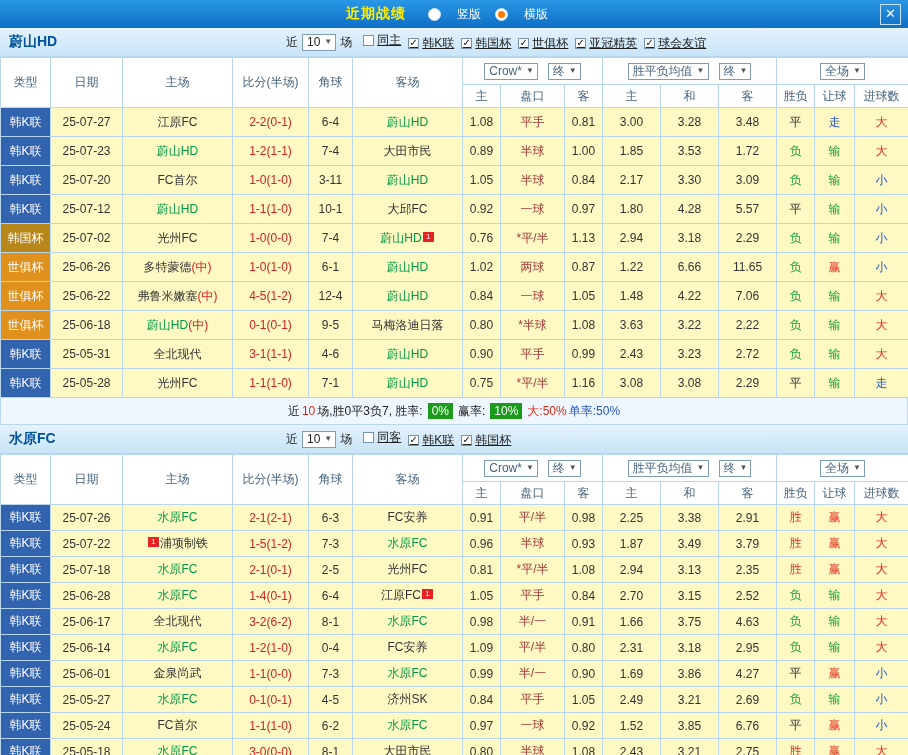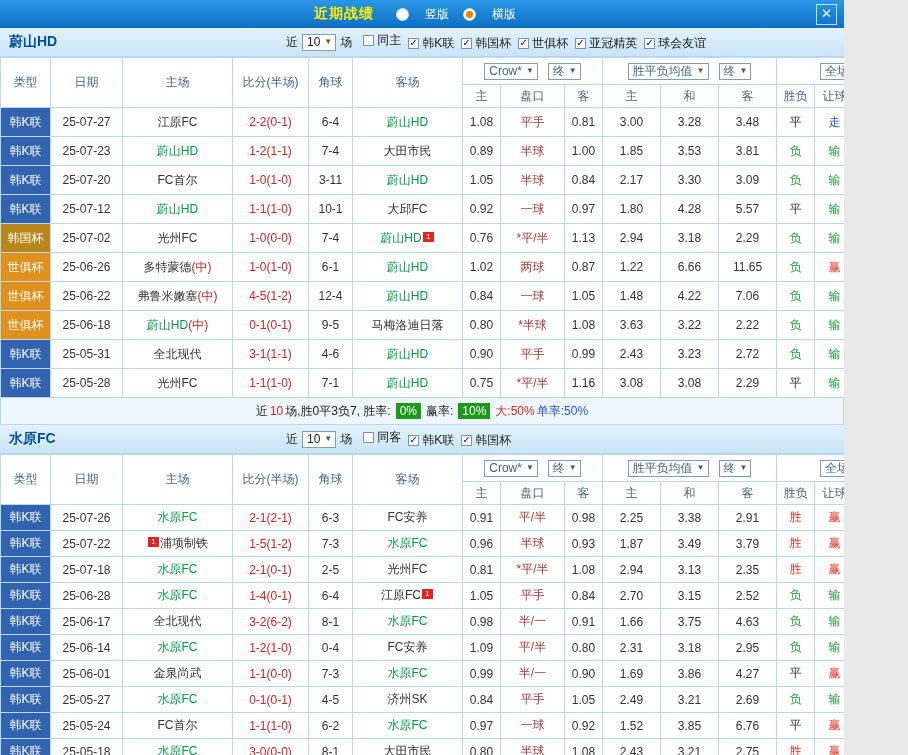--- a/index.html
+++ b/index.html
@@ -1,16 +1,16 @@
 <!DOCTYPE html>
 <html style="--topbar_start: #2a97e6; --topbar_end: #0d6fc4; --title_yellow: #ffee00; --band_text: #00509e; --border: #b9d7ec; --header_text: #46647e; --league_blue: #3263ae; --cup_gold: #b8871b; --club_orange: #e0901c; --team_green: #009944; --score_red: #cc2222; --hcap_red: #a03a3a; --res_red: #e03222; --res_green: #1ea03c; --res_blue: #2753c8; --badge_green: #1c9a1c; --card_red: #e62222; --radio_dot: #ff7a00; --summary_bg: #eef7fe;"><head>
 <meta charset="utf-8">
 <style>
   html,body{margin:0;padding:0;background:#e9e9e9;}
-  .app{width:844px;height:755px;overflow:hidden;background:#ffffff;position:relative;
+  .app{width:908px;height:755px;overflow:hidden;background:#fef9c3;position:relative;
        font-family:"Liberation Sans","DejaVu Sans",sans-serif;font-size:12px;}
 
   
   .topbar{height:28px;background:linear-gradient(var(--topbar_start),var(--topbar_end));
           display:flex;align-items:center;justify-content:center;position:relative;color:#fff;}
   .topbar .title{color:var(--title_yellow);font-weight:bold;font-size:14px;margin-right:22px;letter-spacing:1px;}
   .radio-opt{display:inline-flex;align-items:center;gap:16px;margin-right:14px;cursor:pointer;}
   .radio{width:11px;height:11px;border-radius:50%;background:#fff;border:1px solid #cfe4f5;
          display:inline-flex;align-items:center;justify-content:center;}
   .radio.sel::after{content:"";width:7px;height:7px;border-radius:50%;background:var(--radio_dot);}
@@ -22,21 +22,21 @@
         border-bottom:1px solid var(--border);}
   .band .team{width:286px;padding-left:9px;font-weight:bold;color:var(--band_text);font-size:14px;box-sizing:border-box;}
   .controls{display:flex;align-items:center;gap:4px;color:#222;}
 
   
   .dd{display:inline-flex;align-items:center;background:#fff;border:1px solid #7f9db9;height:17px;
       padding:0 3px 0 4px;gap:4px;cursor:pointer;box-sizing:border-box;}
   .dd .arr{font-size:8px;color:#555;line-height:1;}
 
   
-  .cb{display:inline-flex;align-items:center;gap:3px;margin-left:7px;cursor:pointer;}
+  .cb{display:inline-flex;align-items:center;gap:3px;margin-left:7px;cursor:pointer;text-decoration:underline;}
   .cb .box{width:11px;height:11px;background:#fff;border:1px solid #7a93ad;display:inline-flex;
            align-items:center;justify-content:center;font-size:10px;line-height:1;color:#111;box-sizing:border-box;}
 
   
   table{border-collapse:collapse;table-layout:fixed;width:908px;}
   th,td{border:1px solid var(--border);text-align:center;padding:0;overflow:hidden;white-space:nowrap;}
   thead th{color:var(--header_text);font-weight:normal;background:#fff;}
   thead tr.h1 th{height:26px;}
   thead tr.h2 th{height:22px;}
   section[data-section="0"] tbody tr{height:29px;}
@@ -212,21 +212,21 @@
             <td>25-07-23</td>
             <td><span class="t-green">蔚山HD</span></td>
             <td class="score">1-2(1-1)</td>
             <td>7-4</td>
             <td><span class="t-dark">大田市民</span></td>
             <td>0.89</td>
             <td class="hcap">半球</td>
             <td>1.00</td>
             <td>1.85</td>
             <td>3.53</td>
-            <td>3.81</td>
+            <td>1.72</td>
             <td class="res-g">负</td>
             <td class="res-g">输</td>
             <td class="res-r">大</td>
           </tr>
           <tr>
             <td class="lg-blue">韩K联</td>
             <td>25-07-20</td>
             <td><span class="t-dark">FC首尔</span></td>
             <td class="score">1-0(1-0)</td>
             <td>3-11</td>

